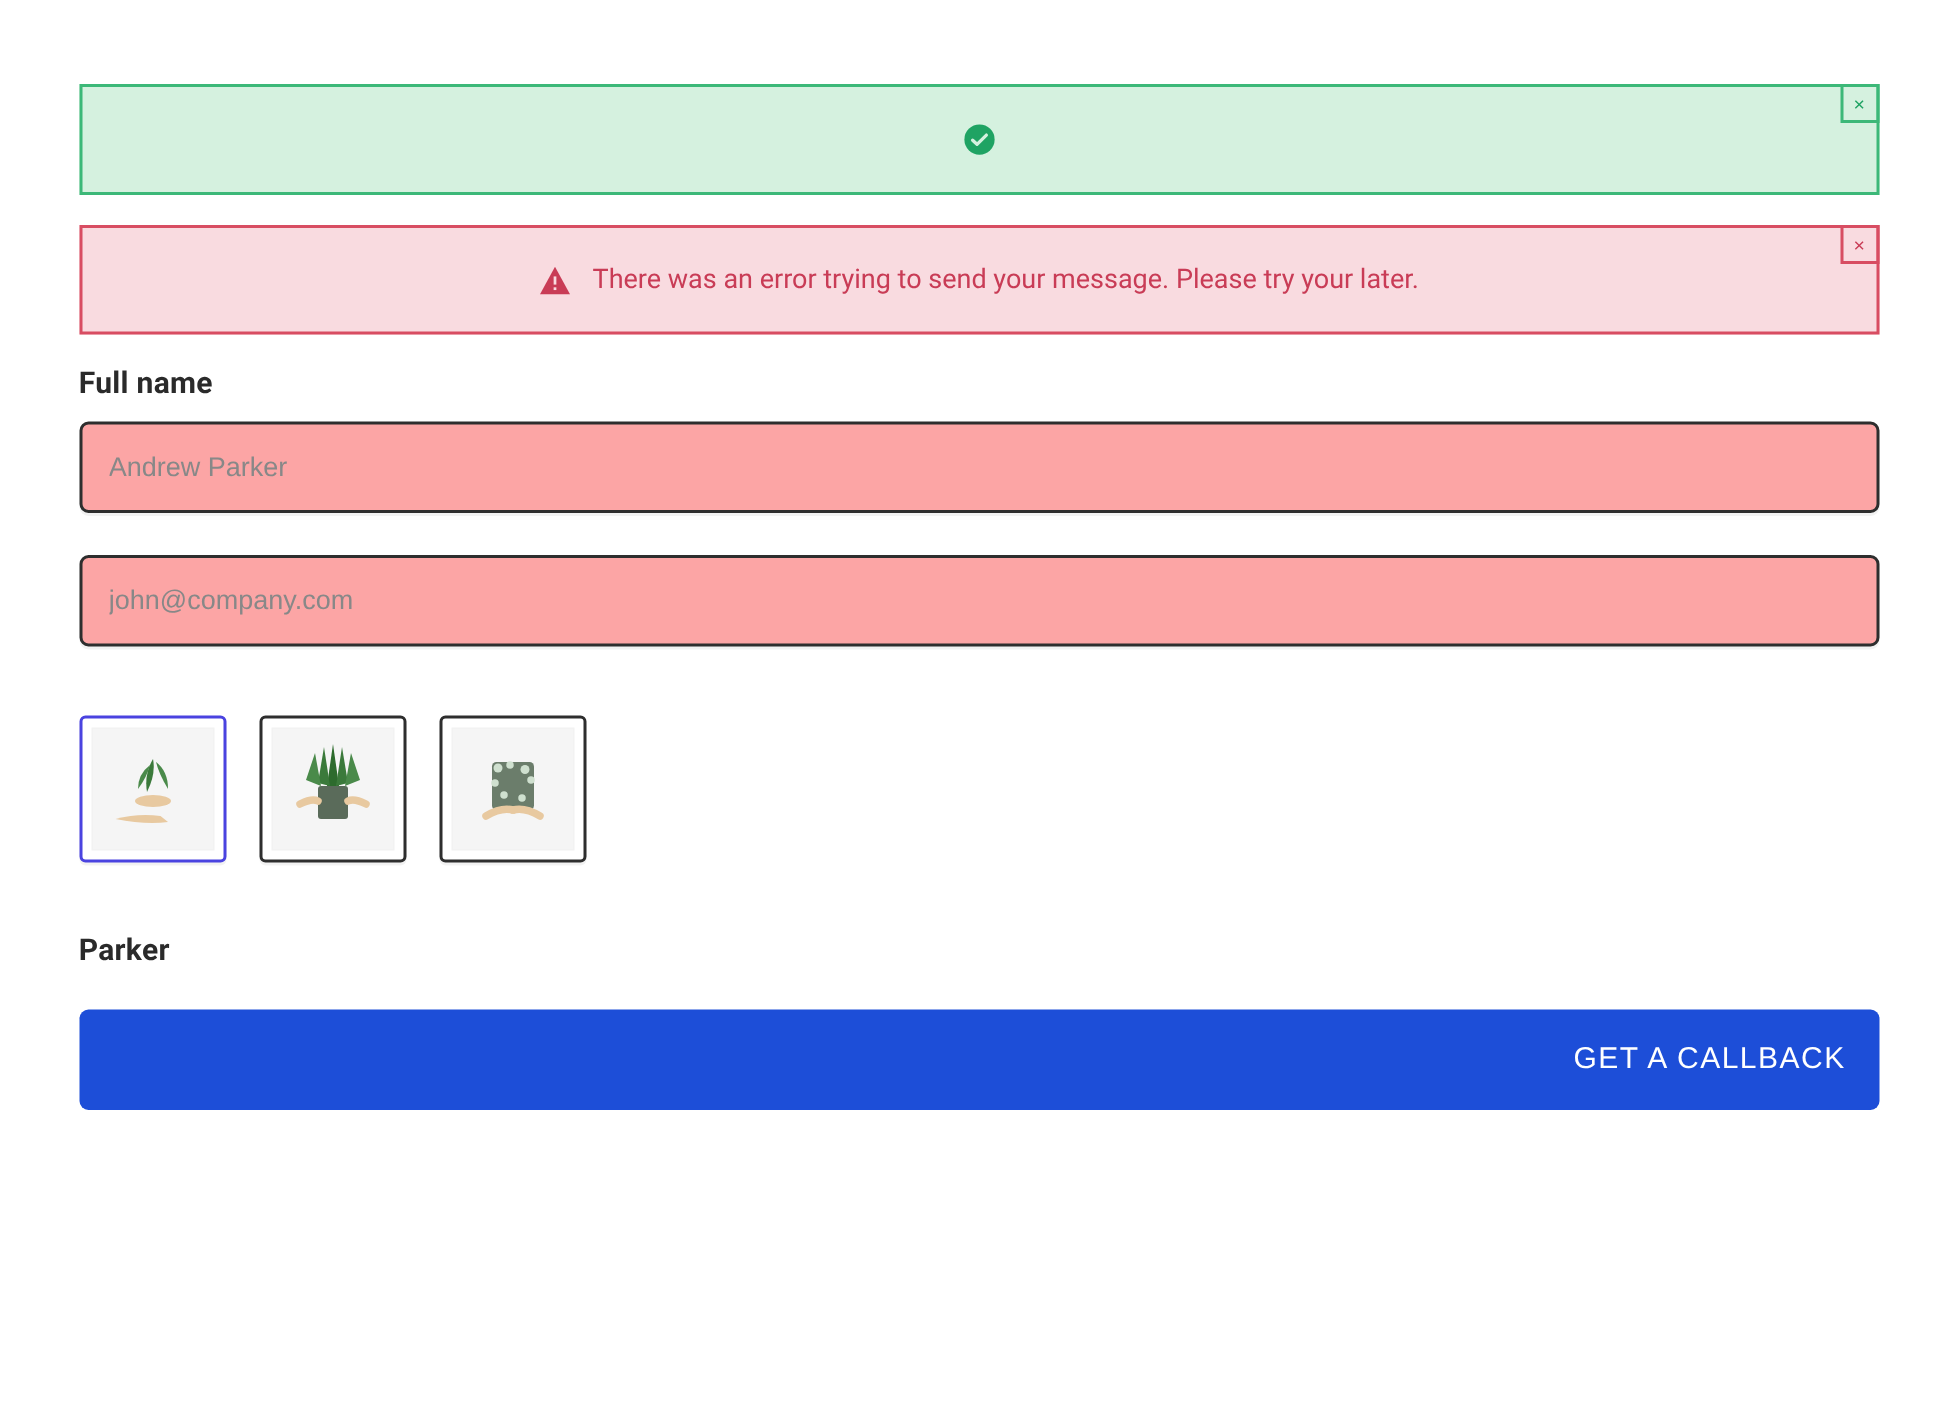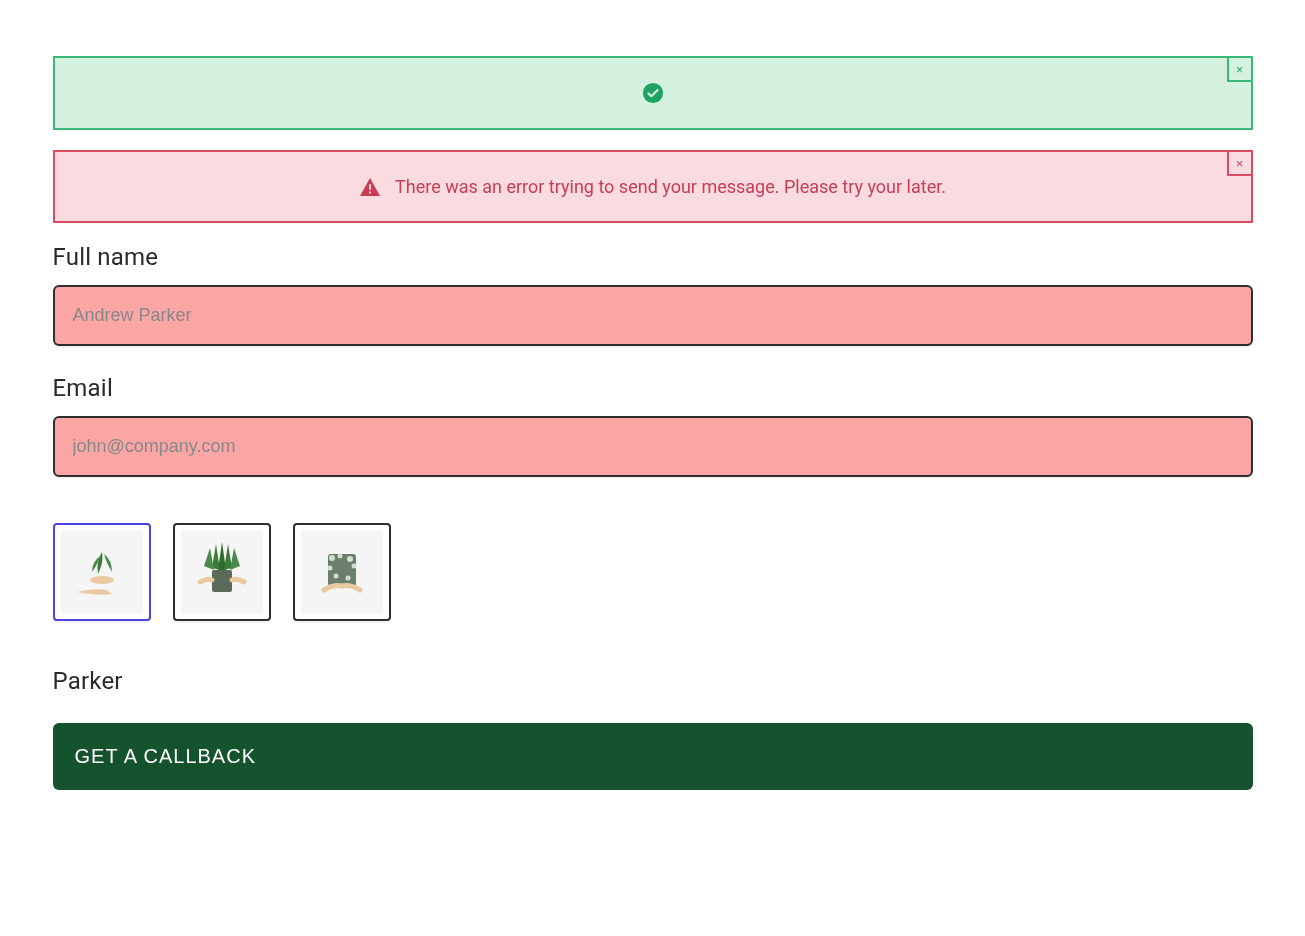--- a/index.html
+++ b/index.html
@@ -62,24 +62,24 @@
   }
   .icon-wrap {
     display: inline-flex;
     align-items: center;
     justify-content: center;
   }
   .field-group {
     margin-bottom: 28px;
   }
   .field-label {
-    font-size: 24px;
+    font-size: 20px;
     color: #2a2a2a;
     margin-bottom: 14px;
-    font-weight: 400;
+    font-weight: 700;
     letter-spacing: 0.2px;
   }
   .text-input {
     width: 100%;
     padding: 18px 18px;
     font-size: 18px;
     border: 2px solid #2e2e2e;
     border-radius: 6px;
     color: #333;
     outline: none;
@@ -115,23 +115,23 @@
     width: 100%;
     height: 100%;
     background: #f2f2f2;
     display: flex;
     align-items: center;
     justify-content: center;
     overflow: hidden;
   }
   .submit-btn {
     width: 100%;
-    background: #14532d;
+    background: #1d4ed8;
     color: #fff;
-    text-align: left;
+    text-align: right;
     font-size: 20px;
     font-weight: 500;
     letter-spacing: 1px;
     border: none;
     border-radius: 6px;
     padding: 22px;
     cursor: pointer;
     text-transform: uppercase;
   }
 </style>
@@ -169,21 +169,20 @@
   </div>
 
   
   <div class="field-group">
     <div class="field-label">Full name</div>
     <input type="text" class="text-input" placeholder="Andrew Parker" style="">
   </div>
 
   
   <div class="field-group">
-    <div class="field-label">Email</div>
     <input type="email" class="text-input" placeholder="john@company.com" style="">
   </div>
 
   
   <div class="thumbs">
     <div class="thumb selected">
       <div class="thumb-img">
         <svg width="80" height="80" viewBox="0 0 80 80">
           <rect width="80" height="80" fill="#f5f5f5"></rect>
           <path d="M40 20 Q34 30 36 42 Q42 30 40 20" fill="#3b7a3b"></path>

